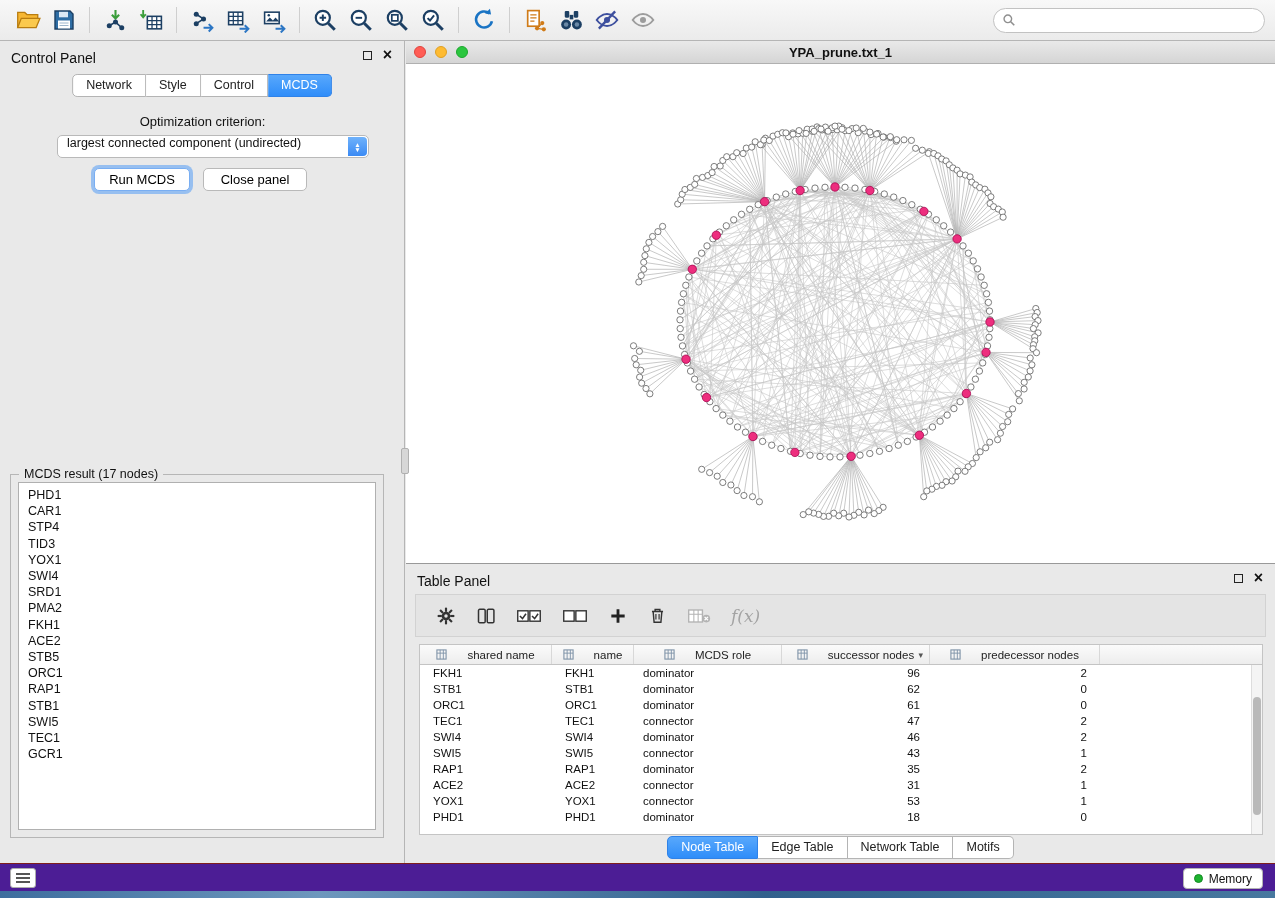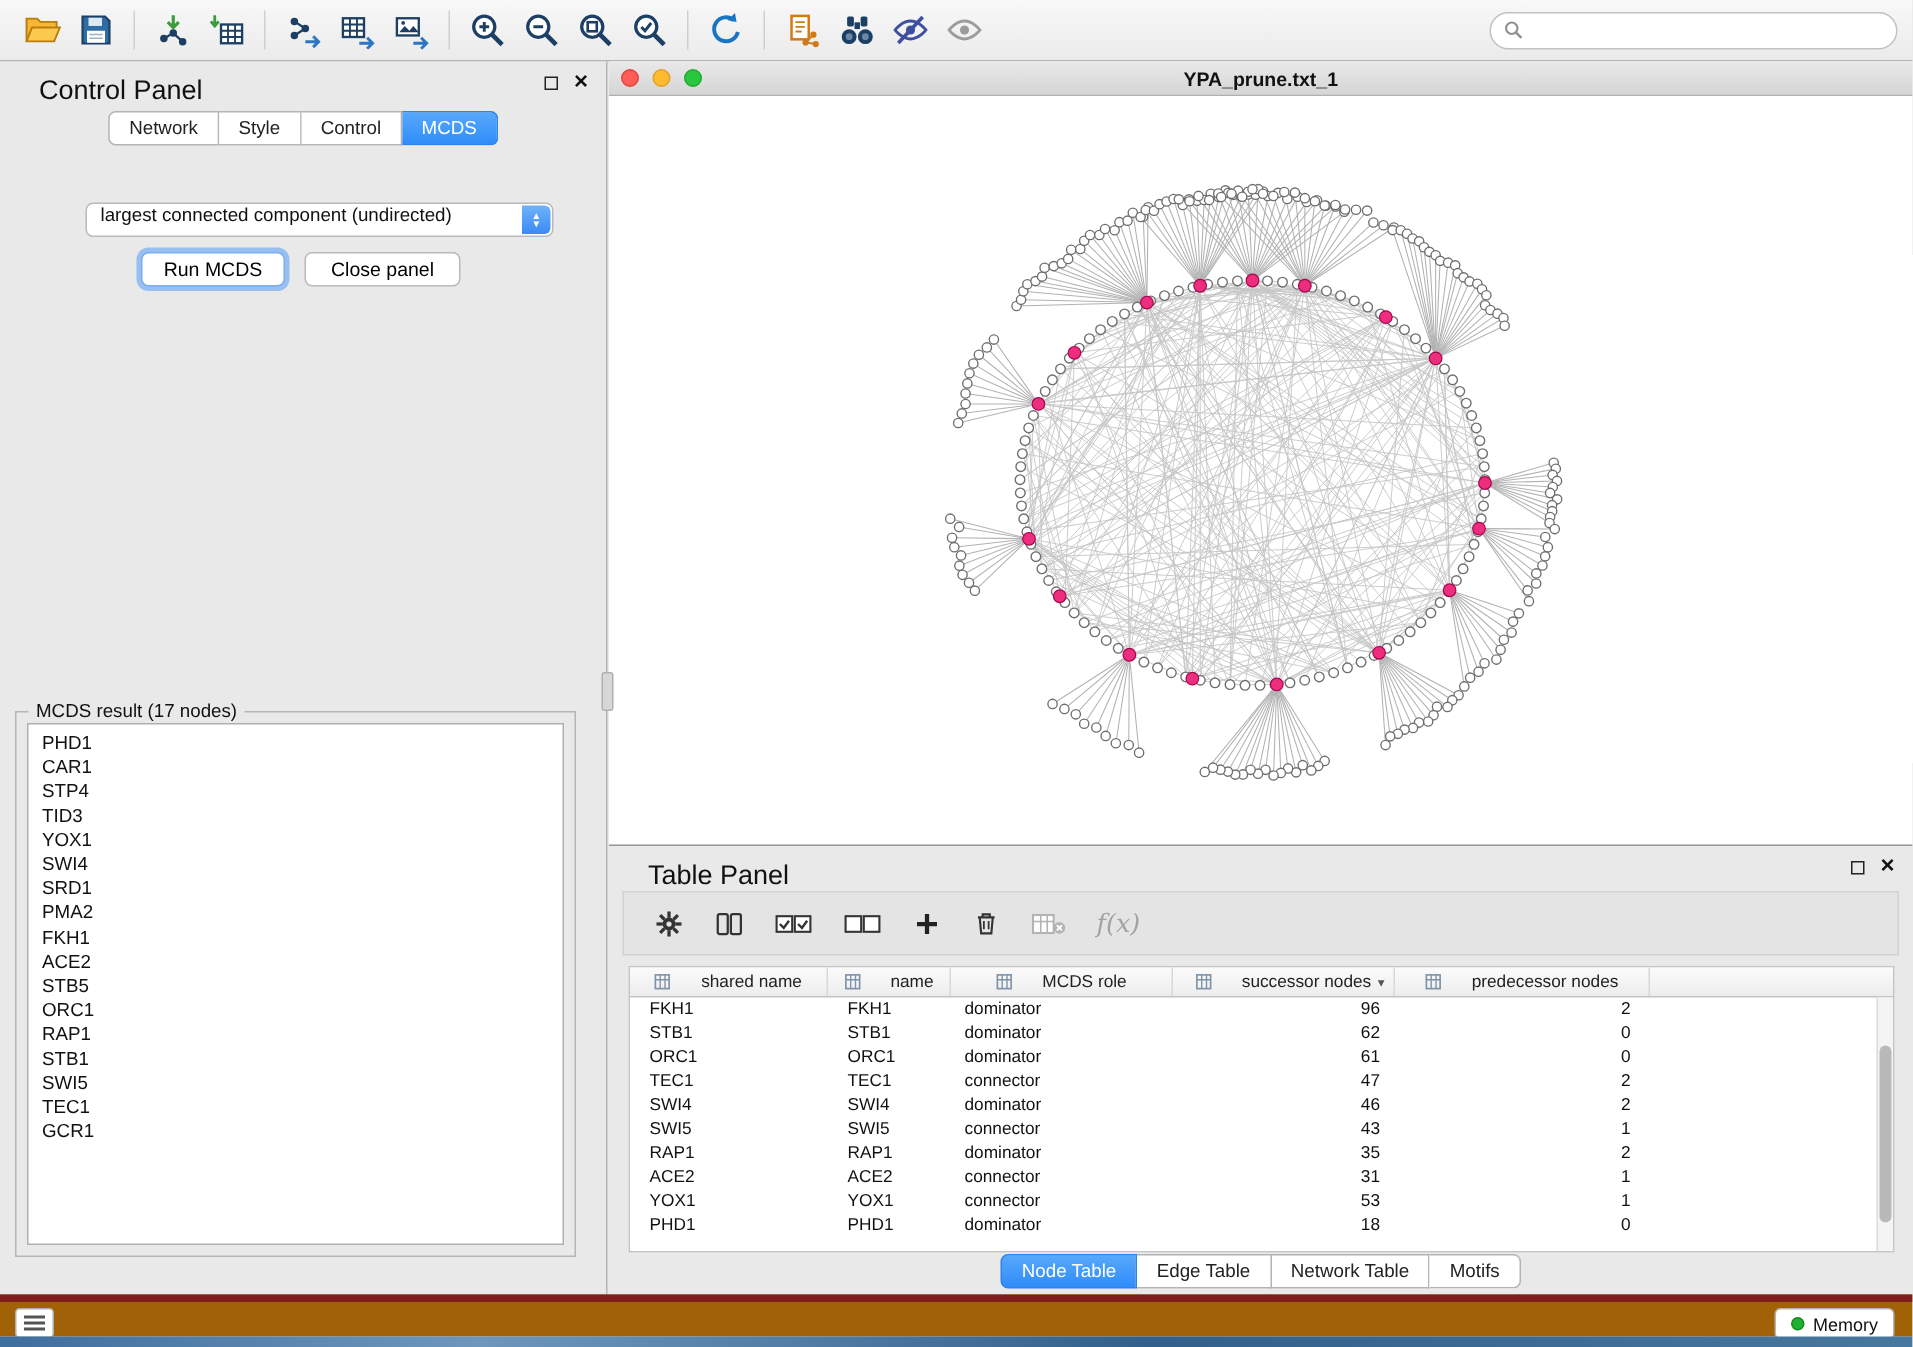--- a/index.html
+++ b/index.html
@@ -11,21 +11,21 @@
     background:linear-gradient(#f8f8f8,#ebebeb); border-bottom:1px solid #b5b5b5;
     display:flex; align-items:center; padding:0 10px; }
   .tbtn { width:36px; height:34px; display:flex; align-items:center; justify-content:center; border-radius:4px; }
   .tsep { width:1px; height:26px; background:#cfcfcf; margin:0 7px; }
   .search { margin-left:auto; width:272px; height:25px; background:#fff; border:1px solid #c2c2c2;
     border-radius:13px; display:flex; align-items:center; padding:0 8px; }
   .search input { border:none; outline:none; flex:1; font-size:12px; background:transparent; margin-left:5px; font-family:inherit;}
 
   
   #control-panel { position:absolute; left:0; top:41px; width:405px; height:822px; background:#e9e9e9; border-right:1px solid #b5b5b5;}
-  .panel-title { position:absolute; left:26px; top:9px; font-size:18px; }
+  .panel-title { position:absolute; left:11px; top:9px; font-size:14px; }
   .win-btns { position:absolute; right:12px; top:8px; display:flex; gap:11px; align-items:center;}
   .float-icon { width:9px; height:9px; border:1.5px solid #222; display:inline-block; }
   .close-icon { font-size:16px; font-weight:700; line-height:12px; color:#111; }
 
   .ctabs { position:absolute; top:33px; left:50%; transform:translateX(-50%); display:flex; }
   .ctab { font-size:12.5px; padding:3px 13px 4px; background:#fff; border:1px solid #b4b4b4; border-left:none; color:#222; white-space:nowrap;text-align:center;}
   .ctab:first-child { border-left:1px solid #b4b4b4; border-radius:5px 0 0 5px; }
   .ctab:last-child { border-radius:0 5px 5px 0; }
   .ctab.active { background:linear-gradient(#58a8fc,#2f8df9); border-color:#2f82e8; color:#fff; }
 
@@ -77,21 +77,21 @@
   .vscroll { position:absolute; right:0; top:20px; bottom:0; width:11px; background:#f4f4f4; border-left:1px solid #ddd; }
   .vthumb { position:absolute; left:1px; right:1px; top:32px; height:118px; background:#b9b9b9; border-radius:5px; }
 
   .bottom-tabs { position:absolute; left:0; right:0; top:272px; display:flex; justify-content:center; }
   .btab { font-size:12.5px; padding:3px 13px 4px; background:#fff; border:1px solid #b4b4b4; border-left:none; color:#222;}
   .btab:first-child { border-left:1px solid #b4b4b4; border-radius:5px 0 0 5px; }
   .btab:last-child { border-radius:0 5px 5px 0; }
   .btab.active { background:linear-gradient(#58a8fc,#2f8df9); border-color:#2f82e8; color:#fff; }
 
   
-  #status-bar { position:absolute; left:0; top:863px; width:1275px; height:28px; background:#a16207; border-top:5px solid #7f1d1d; }
+  #status-bar { position:absolute; left:0; top:863px; width:1275px; height:28px; background:#4c1d95; border-top:1px solid #7f1d1d; }
   .panels-btn { position:absolute; left:10px; top:4px; width:26px; height:20px; background:#fff; border:1px solid #adadad;
     border-radius:3px; display:flex; flex-direction:column; justify-content:center; gap:2px; padding:0 5px; }
   .panels-btn i { display:block; height:2px; background:#555; }
   .memory-btn { position:absolute; right:12px; top:4px; height:21px; background:#fff; border:1px solid #b4b4b4;
     border-radius:4px; display:flex; align-items:center; gap:6px; padding:0 10px; font-size:12px; }
   .memdot { width:9px; height:9px; border-radius:50%; background:#1db32f; border:1px solid #128a22; }
   #desktop-sliver { position:absolute; left:0; top:891px; width:1275px; height:7px;
     background:linear-gradient(90deg,#3e6e9e,#6d97bd 25%,#31608c 60%,#47789f); }
 
   svg.icon { display:block; }
@@ -241,20 +241,21 @@
   <div class="win-btns">
     <span class="float-icon"></span>
     <span class="close-icon">×</span>
   </div>
   <div class="ctabs">
     <span class="ctab">Network</span>
     <span class="ctab">Style</span>
     <span class="ctab">Control</span>
     <span class="ctab active">MCDS</span>
   </div>
+  <div class="opt-label">Optimization criterion:</div>
   <div class="popup">
     <span>largest connected component (undirected)</span>
     <span class="popup-arrows">
         <span>▲</span>
         <span>▼</span>
       </span>
   </div>
   <button class="btn" id="run-btn">Run MCDS</button>
   <button class="btn" id="closepanel-btn">Close panel</button>
   <div class="groupbox">

